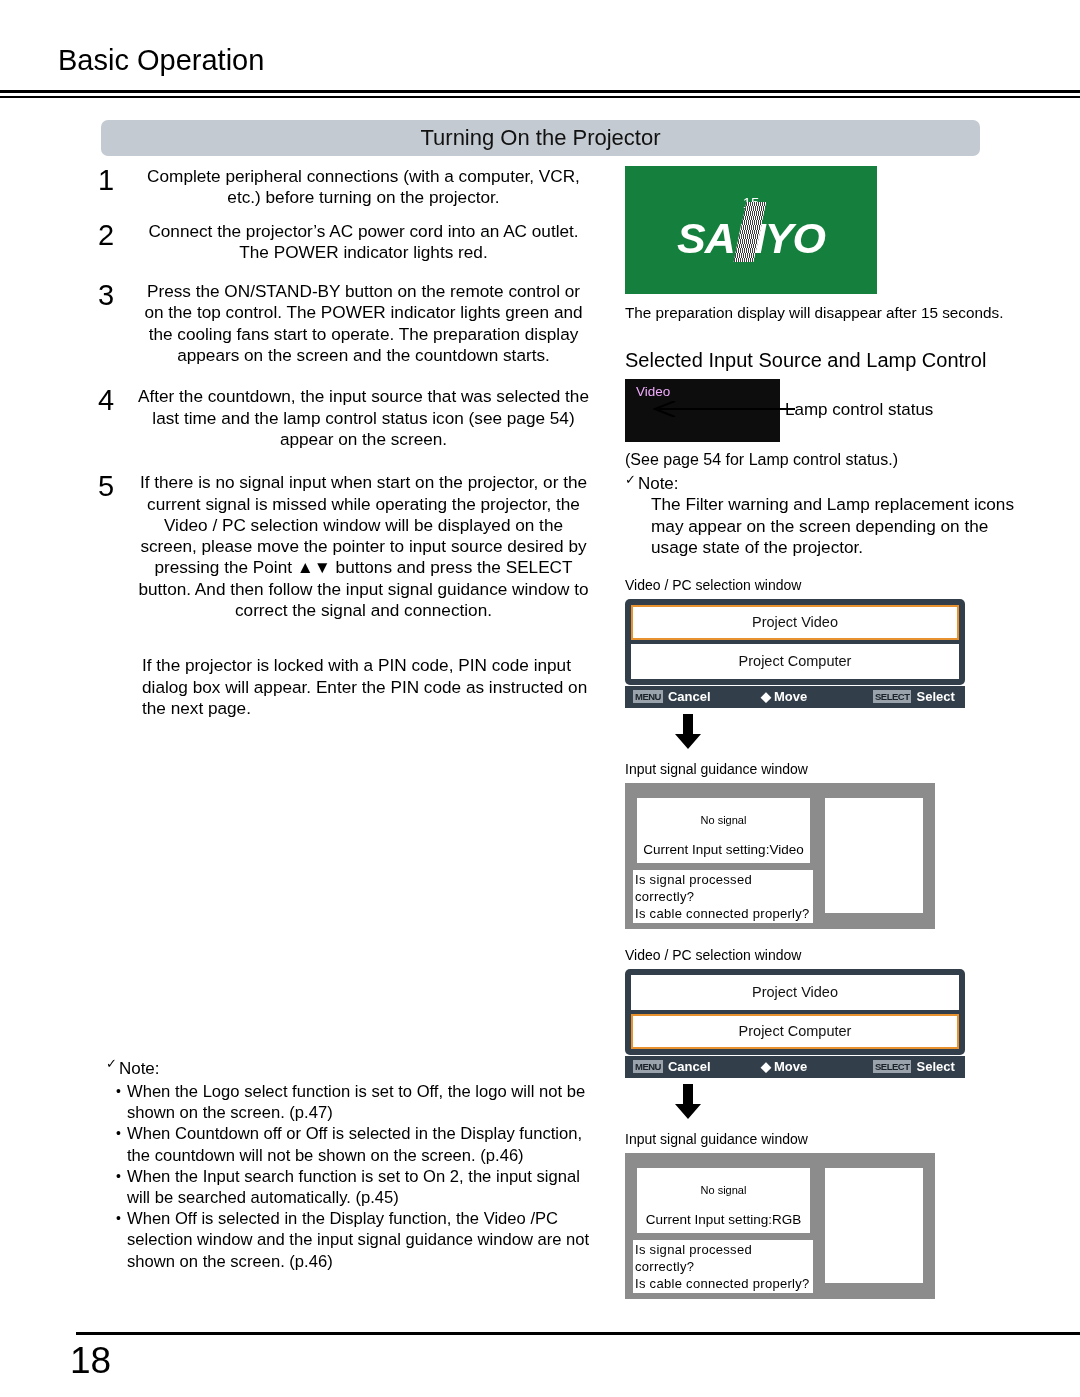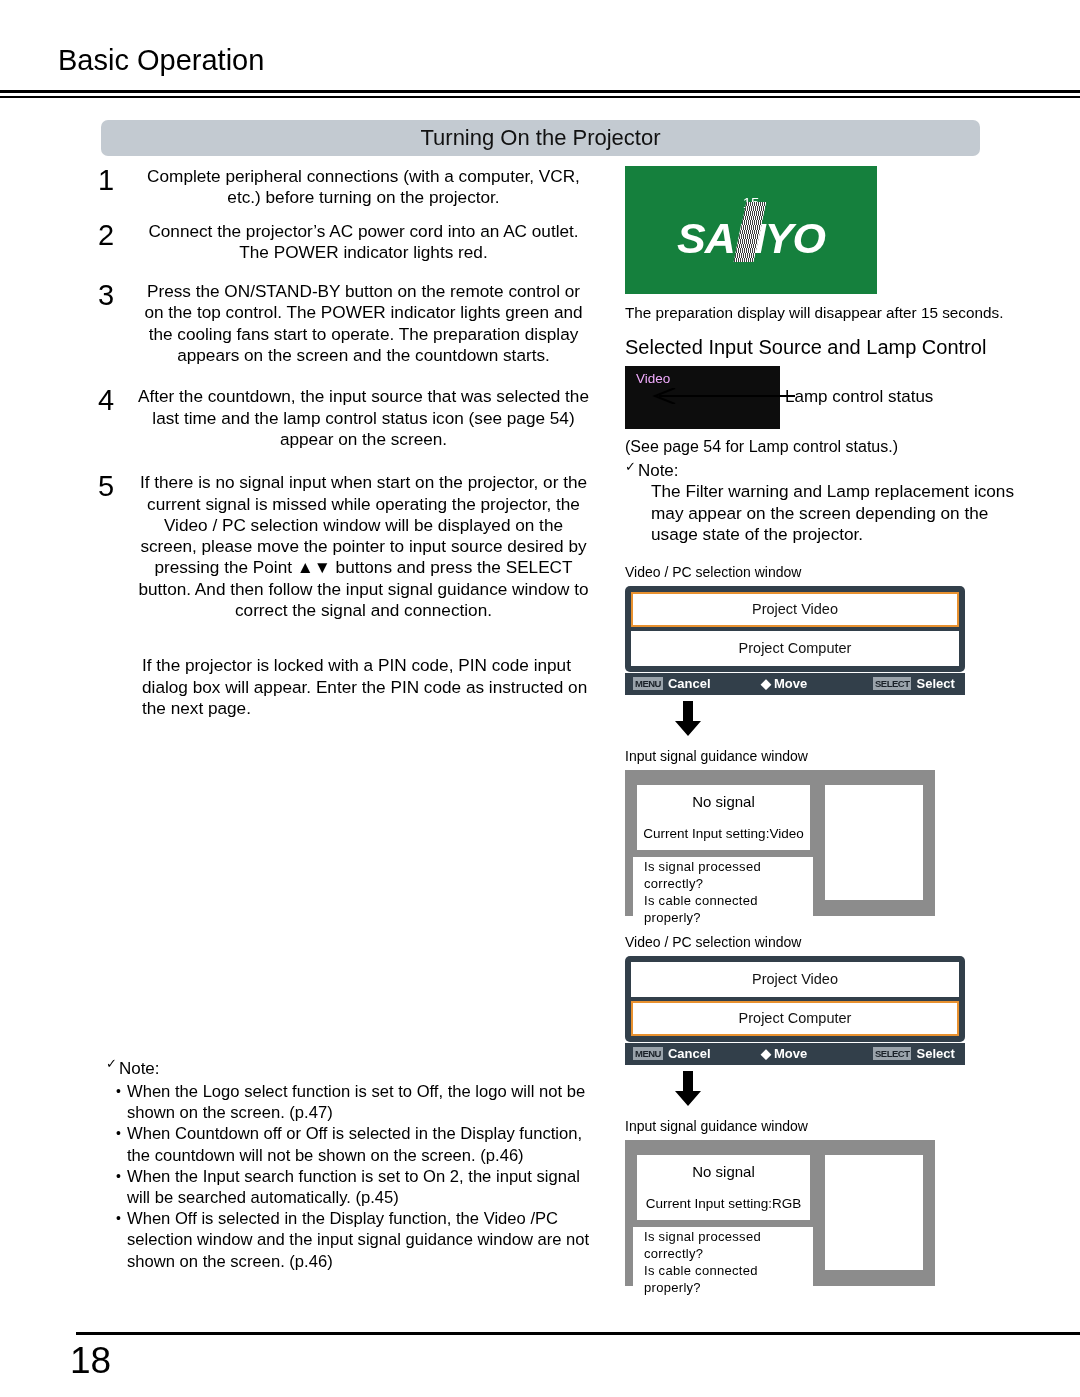--- a/index.html
+++ b/index.html
@@ -159,21 +159,21 @@
   }
 
   .caption {
     font-size: 15.3px;
     line-height: 19px;
     margin-top: 9px;
   }
 
   .subhead {
     font-size: 20px;
-    margin-top: 14px;
+    margin-top: 27px;
     margin-bottom: 7px;
   }
 
   .lamp-box {
     width: 155px; height: 63px;
     background: #0d0d0d;
     position: relative;
   }
   .lamp-video {
     position: absolute;
@@ -275,28 +275,28 @@
     background: #8c8c8c;
     position: relative;
   }
   .guide-main {
     position: absolute;
     left: 12px; top: 15px;
     width: 173px; height: 65px;
     background: #ffffff;
     text-align: center;
   }
-  .guide-main .l1 { font-size: 15px; margin-top: 8px; }
+  .guide-main .l1 { font-size: 11px; margin-top: 16px; }
   .guide-main .l2 { font-size: 13.5px; margin-top: 16px; }
   .guide-q {
     position: absolute;
     left: 8px; top: 87px;
     width: 180px;
     background: #ffffff;
-    padding: 1px 11px;
+    padding: 1px 2px;
   }
   .guide-q div {
     font-size: 13px;
     line-height: 17px;
     letter-spacing: 0.3px;
   }
   .guide-side {
     position: absolute;
     left: 200px; top: 15px;
     width: 98px; height: 115px;

